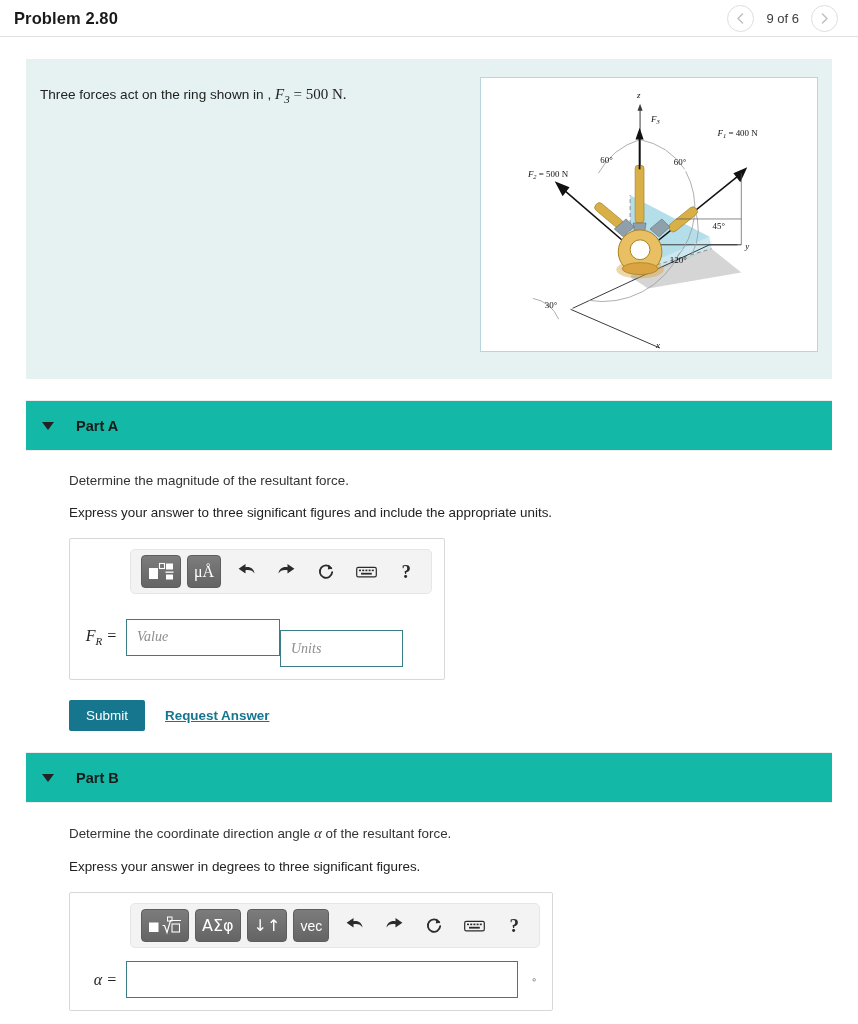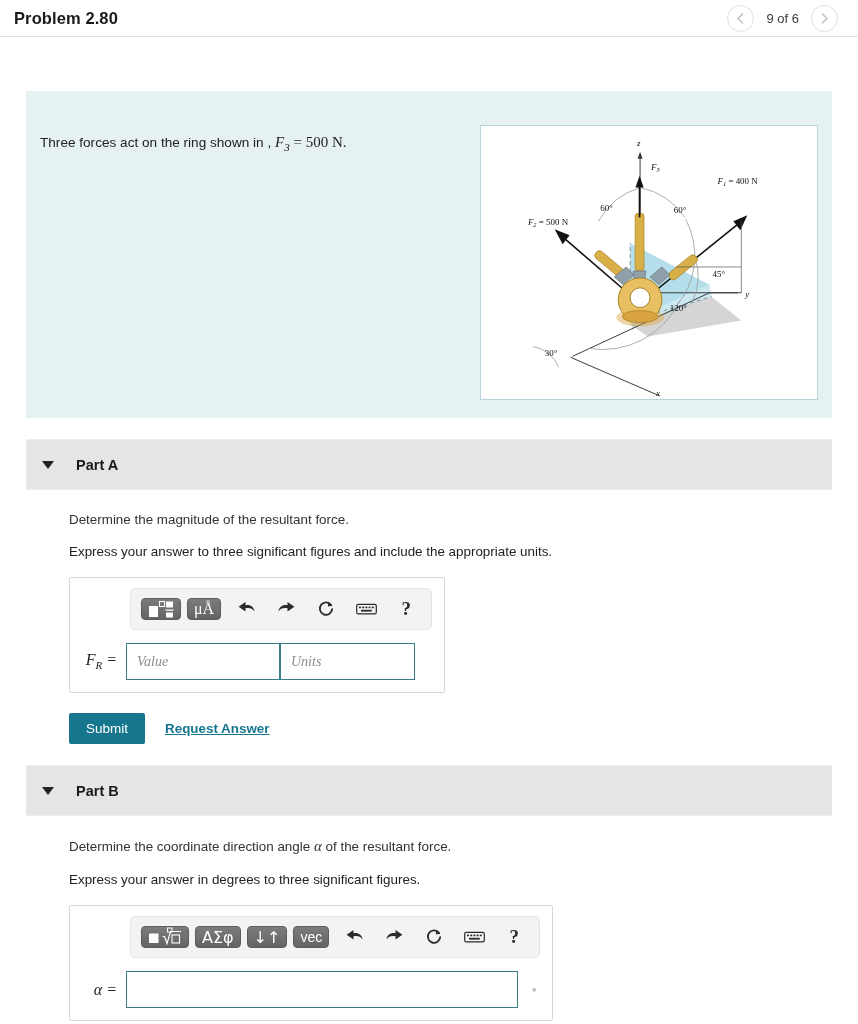--- a/index.html
+++ b/index.html
@@ -45,24 +45,24 @@
   }
   .nav-circle svg { display:block; }
   .nav-count {
     font-size: 13px;
     color: #3b3b3b;
   }
 
   
   .content { padding: 0 26px; }
   .statement-panel {
-    margin-top: 54px;
+    margin-top: 22px;
     background: #e6f2f2;
     display: flex;
-    padding: 34px 14px 18px 14px;
+    padding: 18px 14px 18px 14px;
     min-height: 320px;
   }
   .statement-text {
     flex: 1;
     font-size: 13.6px;
     line-height: 1.45;
     color: #222;
     padding: 7px 0 0 0;
   }
   .statement-text .mathvar {
@@ -87,21 +87,21 @@
     height: 275px;
     background: #ffffff;
     border: 1px solid #b9d4da;
     flex: none;
   }
   .figure-box svg { display:block; width:100%; height:100%; }
 
   
   .part-header {
     margin-top: 21px;
-    background: #e5e5e5;
+    background: #14b8a6;
     border-top: 1px solid #ededed;
     border-bottom: 1px solid #ededed;
     height: 51px;
     display: flex;
     align-items: center;
     padding-left: 16px;
   }
   .caret {
     width: 0; height: 0;
     border-left: 6px solid transparent;
@@ -147,21 +147,21 @@
     display: inline-flex;
     align-items: center;
     gap: 6px;
     padding: 5px 10px;
     margin-left: 48px;
   }
   .tb-btn {
     background: linear-gradient(#7c7c7c, #646464);
     border: 1px solid #5d5d5d;
     border-radius: 4px;
-    height: 22px;
+    height: 33px;
     min-width: 34px;
     display: inline-flex;
     align-items: center;
     justify-content: center;
     color: #fff;
     padding: 0 6px;
   }
   .tb-btn.greek-btn { font-family: "DejaVu Sans", sans-serif; font-size: 16px; }
   .tb-btn.vec-btn { font-size: 14px; font-family: "Liberation Sans", sans-serif; }
   .tb-btn.unit-btn {
@@ -203,21 +203,21 @@
     padding: 0 10px;
     font-family: "Liberation Serif", serif;
     font-style: italic;
     font-size: 14px;
     color: #8d8d8d;
     display: flex;
     align-items: center;
     outline: none;
   }
   .field.value-field { width: 154px; }
-  .field.units-field { width: 135px; }
+  .field.units-field { width: 123px; margin-top: 23px; }
   .field.alpha-field { width: 392px; font-style: normal; color:#222; }
   .deg-suffix {
     font-size: 10px;
     color: #777;
     margin-left: 13px;
     font-family: "Liberation Serif", serif;
   }
 
   .actions {
     margin-top: 20px;

